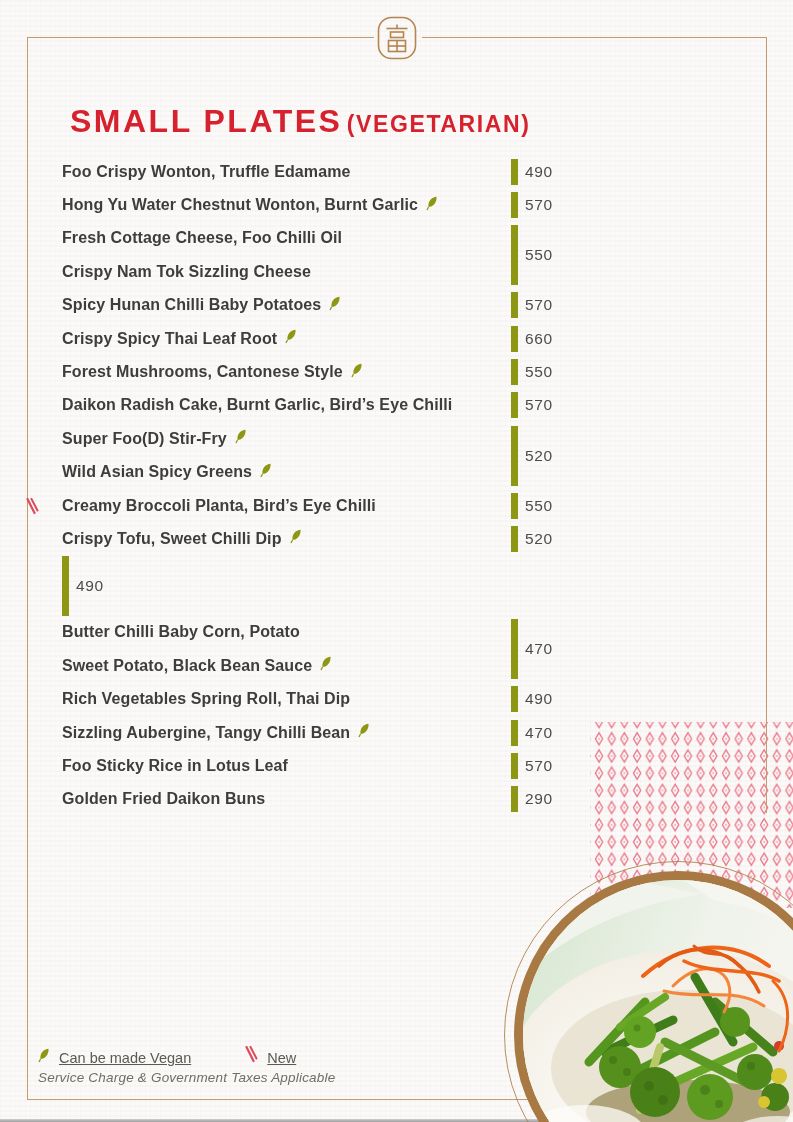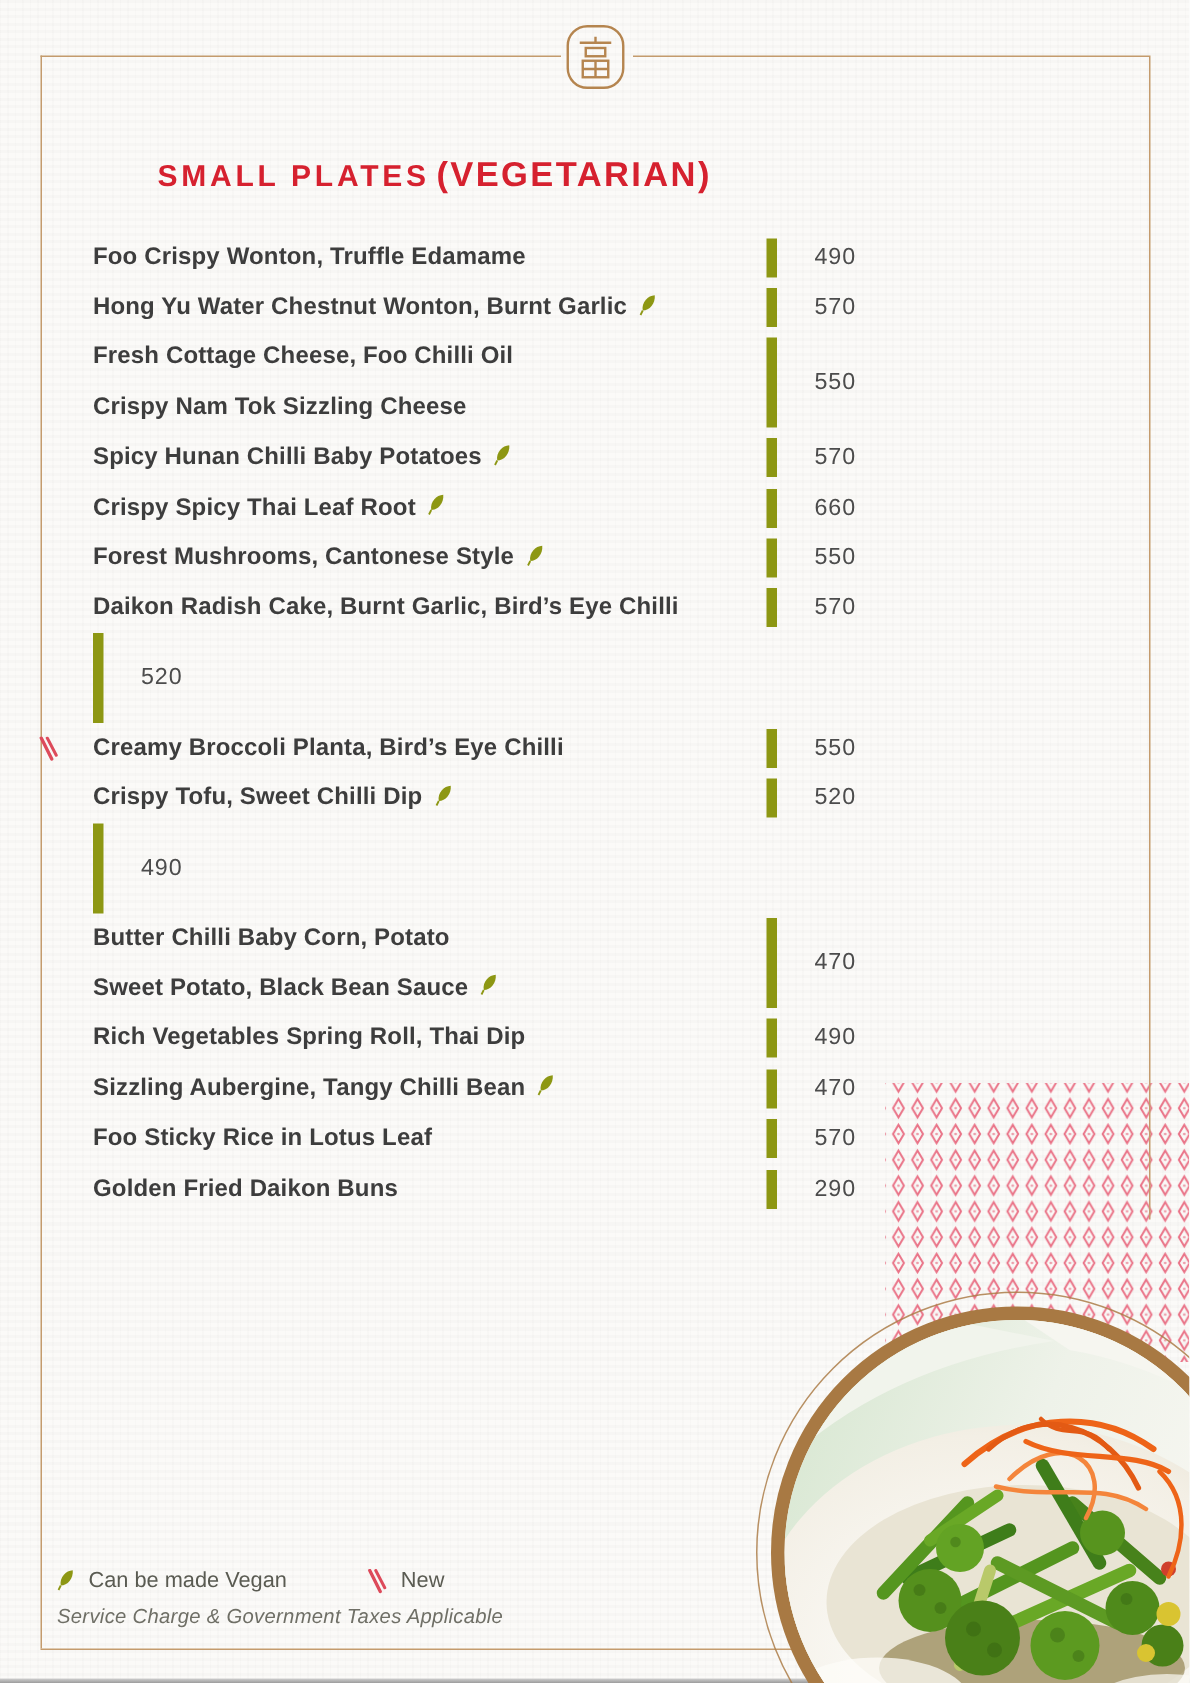--- a/index.html
+++ b/index.html
@@ -26,45 +26,45 @@
   .fr-top-l{left:27px;top:37px;width:347px;height:1px;}
   .fr-top-r{left:422px;top:37px;width:344px;height:1px;}
   .fr-left{left:27px;top:37px;width:1px;height:1062px;}
   .fr-right{left:766px;top:37px;width:1px;height:776px;}
   .fr-bottom{left:27px;top:1099px;width:739px;height:1px;}
   
   .logo{position:absolute;left:377px;top:16px;z-index:3;}
   
   .title{position:absolute;left:70px;top:103px;z-index:3;color:var(--accent-red);
          font-weight:700;white-space:nowrap;}
-  .title .main{font-size:20px;letter-spacing:2.5px;margin-left:35px;}
+  .title .main{font-size:32px;letter-spacing:2.5px;}
   .title .sub{font-size:23px;letter-spacing:1.6px;}
   
   .menu{position:absolute;left:62px;top:155px;width:660px;z-index:3;}
   .group{display:flex;}
   .names{width:449px;}
   .line{height:33.4px;display:flex;align-items:center;position:relative;}
   .item-text{font-size:16px;font-weight:700;color:var(--item-text);letter-spacing:0.1px;white-space:nowrap;}
   .leaf{margin-left:8px;display:inline-flex;transform:translateY(-2px);}
   .newmark{position:absolute;left:-38px;top:9px;display:inline-flex;}
   .price-col{display:flex;align-items:center;}
   .bar{width:7px;height:26px;background:var(--olive-green);}
   .bar.tall{height:60px;}
-  .price{margin-left:25px;font-size:15.5px;color:var(--price-text);letter-spacing:0.6px;}
+  .price{margin-left:7px;font-size:15.5px;color:var(--price-text);letter-spacing:0.6px;}
   
   .pattern{position:absolute;left:590px;top:722px;z-index:1;color:var(--pattern-pink);}
   
   .photo-outer{position:absolute;left:504px;top:861px;width:348px;height:348px;border-radius:50%;
                border:1px solid rgba(171,124,72,0.85);z-index:4;box-sizing:border-box;}
   .photo{position:absolute;left:514px;top:871px;width:328px;height:328px;border-radius:50%;
          border:9px solid #a87943;overflow:hidden;z-index:5;box-sizing:border-box;background:#f4f2ea;}
   .photo svg{display:block;}
   
-  .legend{position:absolute;left:38px;top:1046px;z-index:3;display:flex;align-items:flex-start;
-          color:var(--legend-text);font-size:14.5px;}
+  .legend{position:absolute;left:38px;top:1046px;z-index:3;display:flex;align-items:flex-end;
+          color:var(--legend-text);font-size:14.5px;text-decoration:underline;}
   .legend .lbl{margin-left:9px;}
   .legend .gap{width:52px;}
   .note{position:absolute;left:38px;top:1070px;z-index:3;color:#6f6f66;font-size:13.5px;font-style:italic;letter-spacing:0.2px;}
   .page-edge{position:absolute;left:0;bottom:0;width:793px;height:3px;z-index:1;
              background:linear-gradient(#cfcfcf,#9c9c9c);}
 </style>
 </head>
 <body>
 
 <div class="paper">
@@ -191,20 +191,40 @@
           <div class="line">
             <span class="item-text">Daikon Radish Cake, Burnt Garlic, Bird’s Eye Chilli</span>
           </div>
         </div>
         <div class="price-col">
           <div class="bar"></div>
           <span class="price">570</span>
         </div>
       </div>
       <div class="group">
+        <div class="names">
+          <div class="line">
+            <span class="item-text">Super Foo(D) Stir-Fry</span>
+            <span class="leaf">
+              <svg width="12" height="15" viewBox="0 0 12 15">
+                <path d="M2.5 11 C1.5 5.5 6 1 10.5 0.8 C11 6.5 7 11 2.5 11 Z" fill="#8d9713"></path>
+                <line x1="2.5" y1="11" x2="1" y2="14" stroke="#8d9713" stroke-width="1.2"></line>
+              </svg>
+            </span>
+          </div>
+          <div class="line">
+            <span class="item-text">Wild Asian Spicy Greens</span>
+            <span class="leaf">
+              <svg width="12" height="15" viewBox="0 0 12 15">
+                <path d="M2.5 11 C1.5 5.5 6 1 10.5 0.8 C11 6.5 7 11 2.5 11 Z" fill="#8d9713"></path>
+                <line x1="2.5" y1="11" x2="1" y2="14" stroke="#8d9713" stroke-width="1.2"></line>
+              </svg>
+            </span>
+          </div>
+        </div>
         <div class="price-col">
           <div class="bar tall"></div>
           <span class="price">520</span>
         </div>
       </div>
       <div class="group">
         <div class="names">
           <div class="line">
             <span class="newmark">
               <svg width="15" height="17" viewBox="0 0 15 17">

